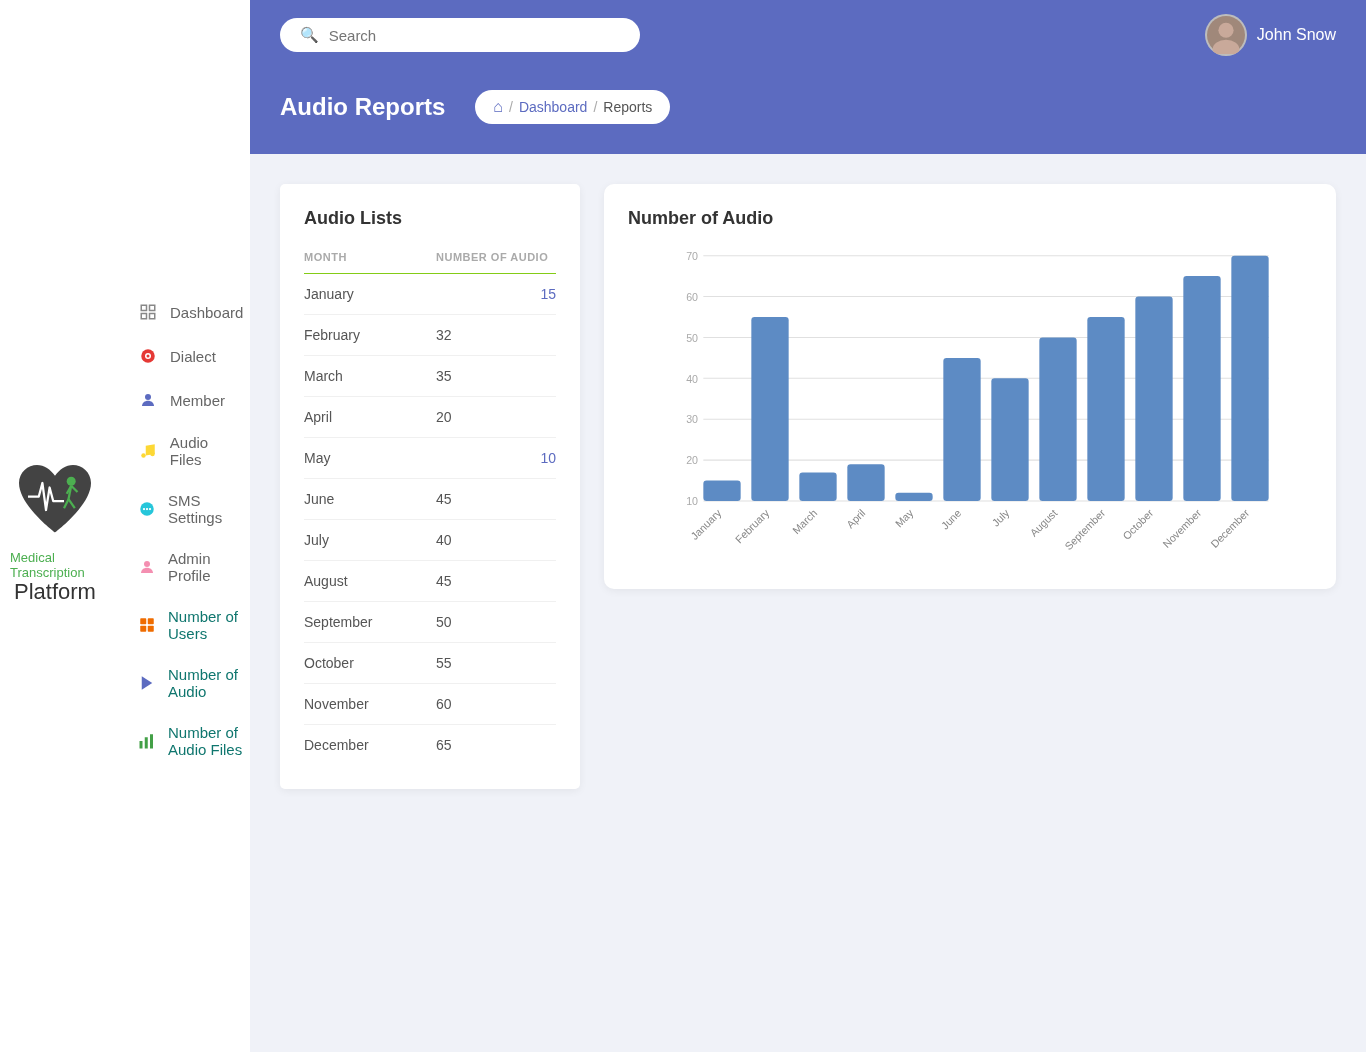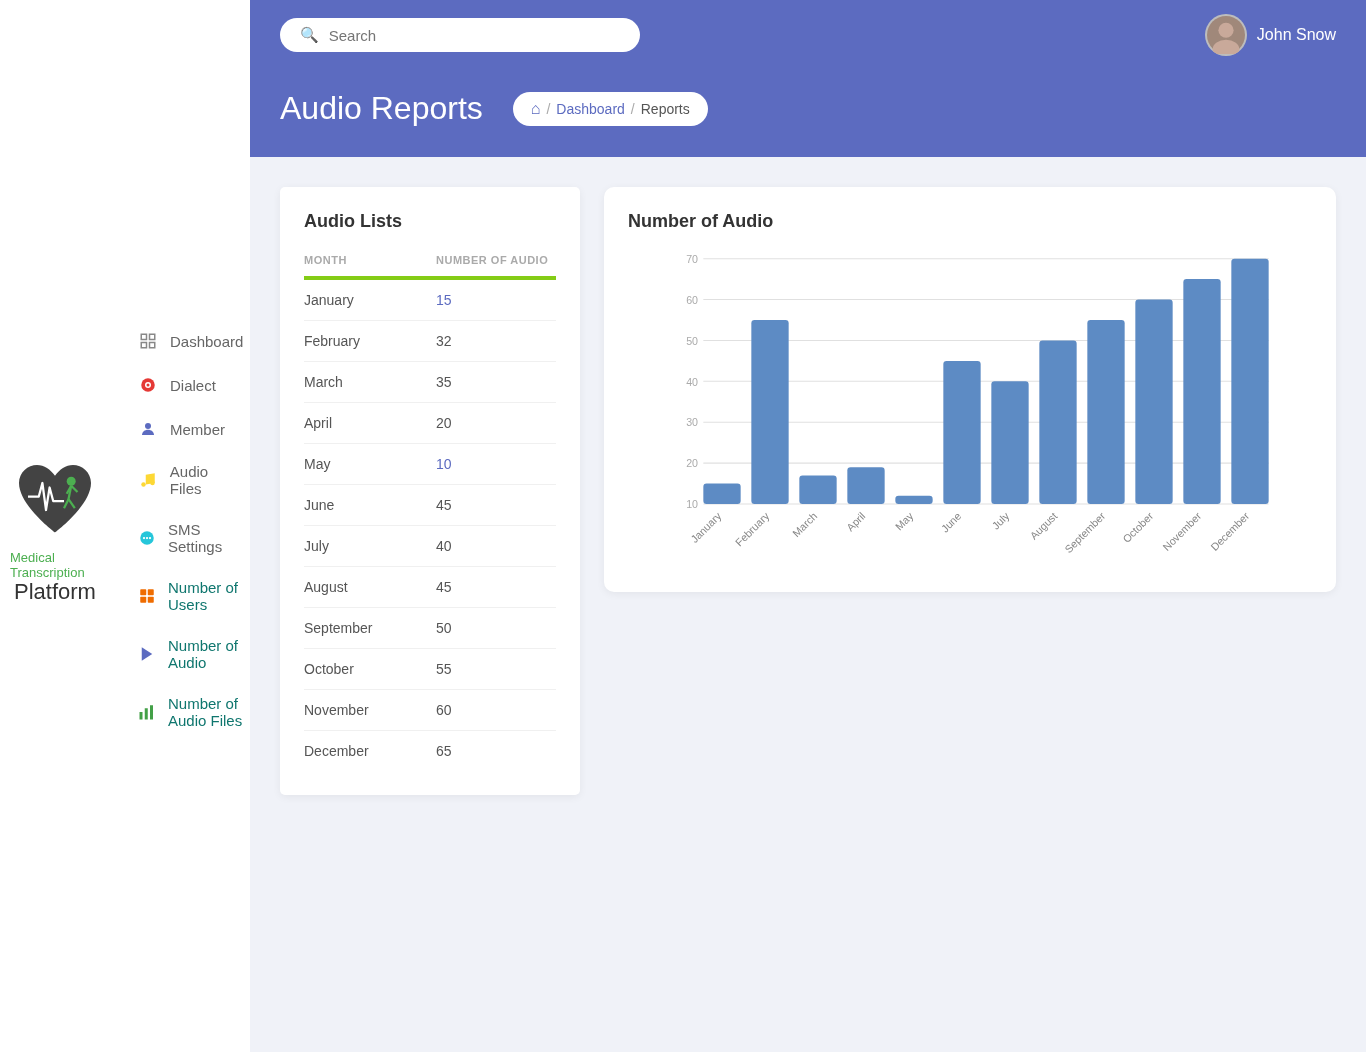--- a/index.html
+++ b/index.html
@@ -141,22 +141,22 @@
     
     .page-header {
       background: #5c6bc0;
       padding: 20px 30px 30px;
       display: flex;
       align-items: center;
       gap: 30px;
     }
     .page-title {
       color: #fff;
-      font-size: 32px;
-      font-weight: 400;
+      font-size: 24px;
+      font-weight: 700;
     }
     .breadcrumb {
       background: #fff;
       border-radius: 20px;
       padding: 8px 18px;
       display: flex;
       align-items: center;
       gap: 6px;
       font-size: 14px;
     }
@@ -187,21 +187,21 @@
     }
     .card-title {
       font-size: 18px;
       font-weight: 600;
       color: #333;
       margin-bottom: 16px;
     }
     .table-header {
       display: flex;
       padding: 6px 0 10px;
-      border-bottom: 4px solid #84cc16;
+      border-bottom: 1px solid #84cc16;
     }
     .th-month {
       flex: 1;
       font-size: 11px;
       font-weight: 700;
       color: #aaa;
       letter-spacing: 0.5px;
       text-transform: uppercase;
     }
     .th-count {
@@ -223,21 +223,21 @@
     .td-month {
       flex: 1;
       font-size: 14px;
       color: #555;
     }
     .td-count {
       width: 120px;
       font-size: 14px;
       color: #555;
     }
-    .td-count.highlight { color: #5c6bc0; font-weight: 500; }
+    .td-count.highlight { color: #5c6bc0; font-weight: 500; text-align: right; }
 
     
     .chart-card {
       background: #fff;
       border-radius: 10px;
       padding: 24px;
       flex: 1;
       box-shadow: 0 2px 8px rgba(0,0,0,0.06);
       min-height: 400px;
     }
@@ -332,20 +332,29 @@
         <svg width="18" height="18" viewBox="0 0 24 24" fill="#26c6da">
             <circle cx="12" cy="12" r="9"></circle>
             <circle cx="8" cy="12" r="1.5" fill="white"></circle>
             <circle cx="12" cy="12" r="1.5" fill="white"></circle>
             <circle cx="16" cy="12" r="1.5" fill="white"></circle>
           </svg>
       </span>
       <span>SMS Settings</span>
     </div>
 
+    <div class="nav-item">
+      <span class="nav-icon admin">
+        <svg width="18" height="18" viewBox="0 0 24 24" fill="#f48fb1">
+            <circle cx="12" cy="8" r="4"></circle>
+            <path d="M4 20c0-4 3.6-7 8-7s8 3 8 7"></path>
+          </svg>
+      </span>
+      <span>Admin Profile</span>
+    </div>
 
     <div class="nav-item active">
       <span class="nav-icon users">
         <svg width="18" height="18" viewBox="0 0 24 24" fill="#ef6c00">
             <rect x="3" y="3" width="8" height="8" rx="1"></rect>
             <rect x="13" y="3" width="8" height="8" rx="1"></rect>
             <rect x="3" y="13" width="8" height="8" rx="1"></rect>
             <rect x="13" y="13" width="8" height="8" rx="1"></rect>
           </svg>
       </span>

